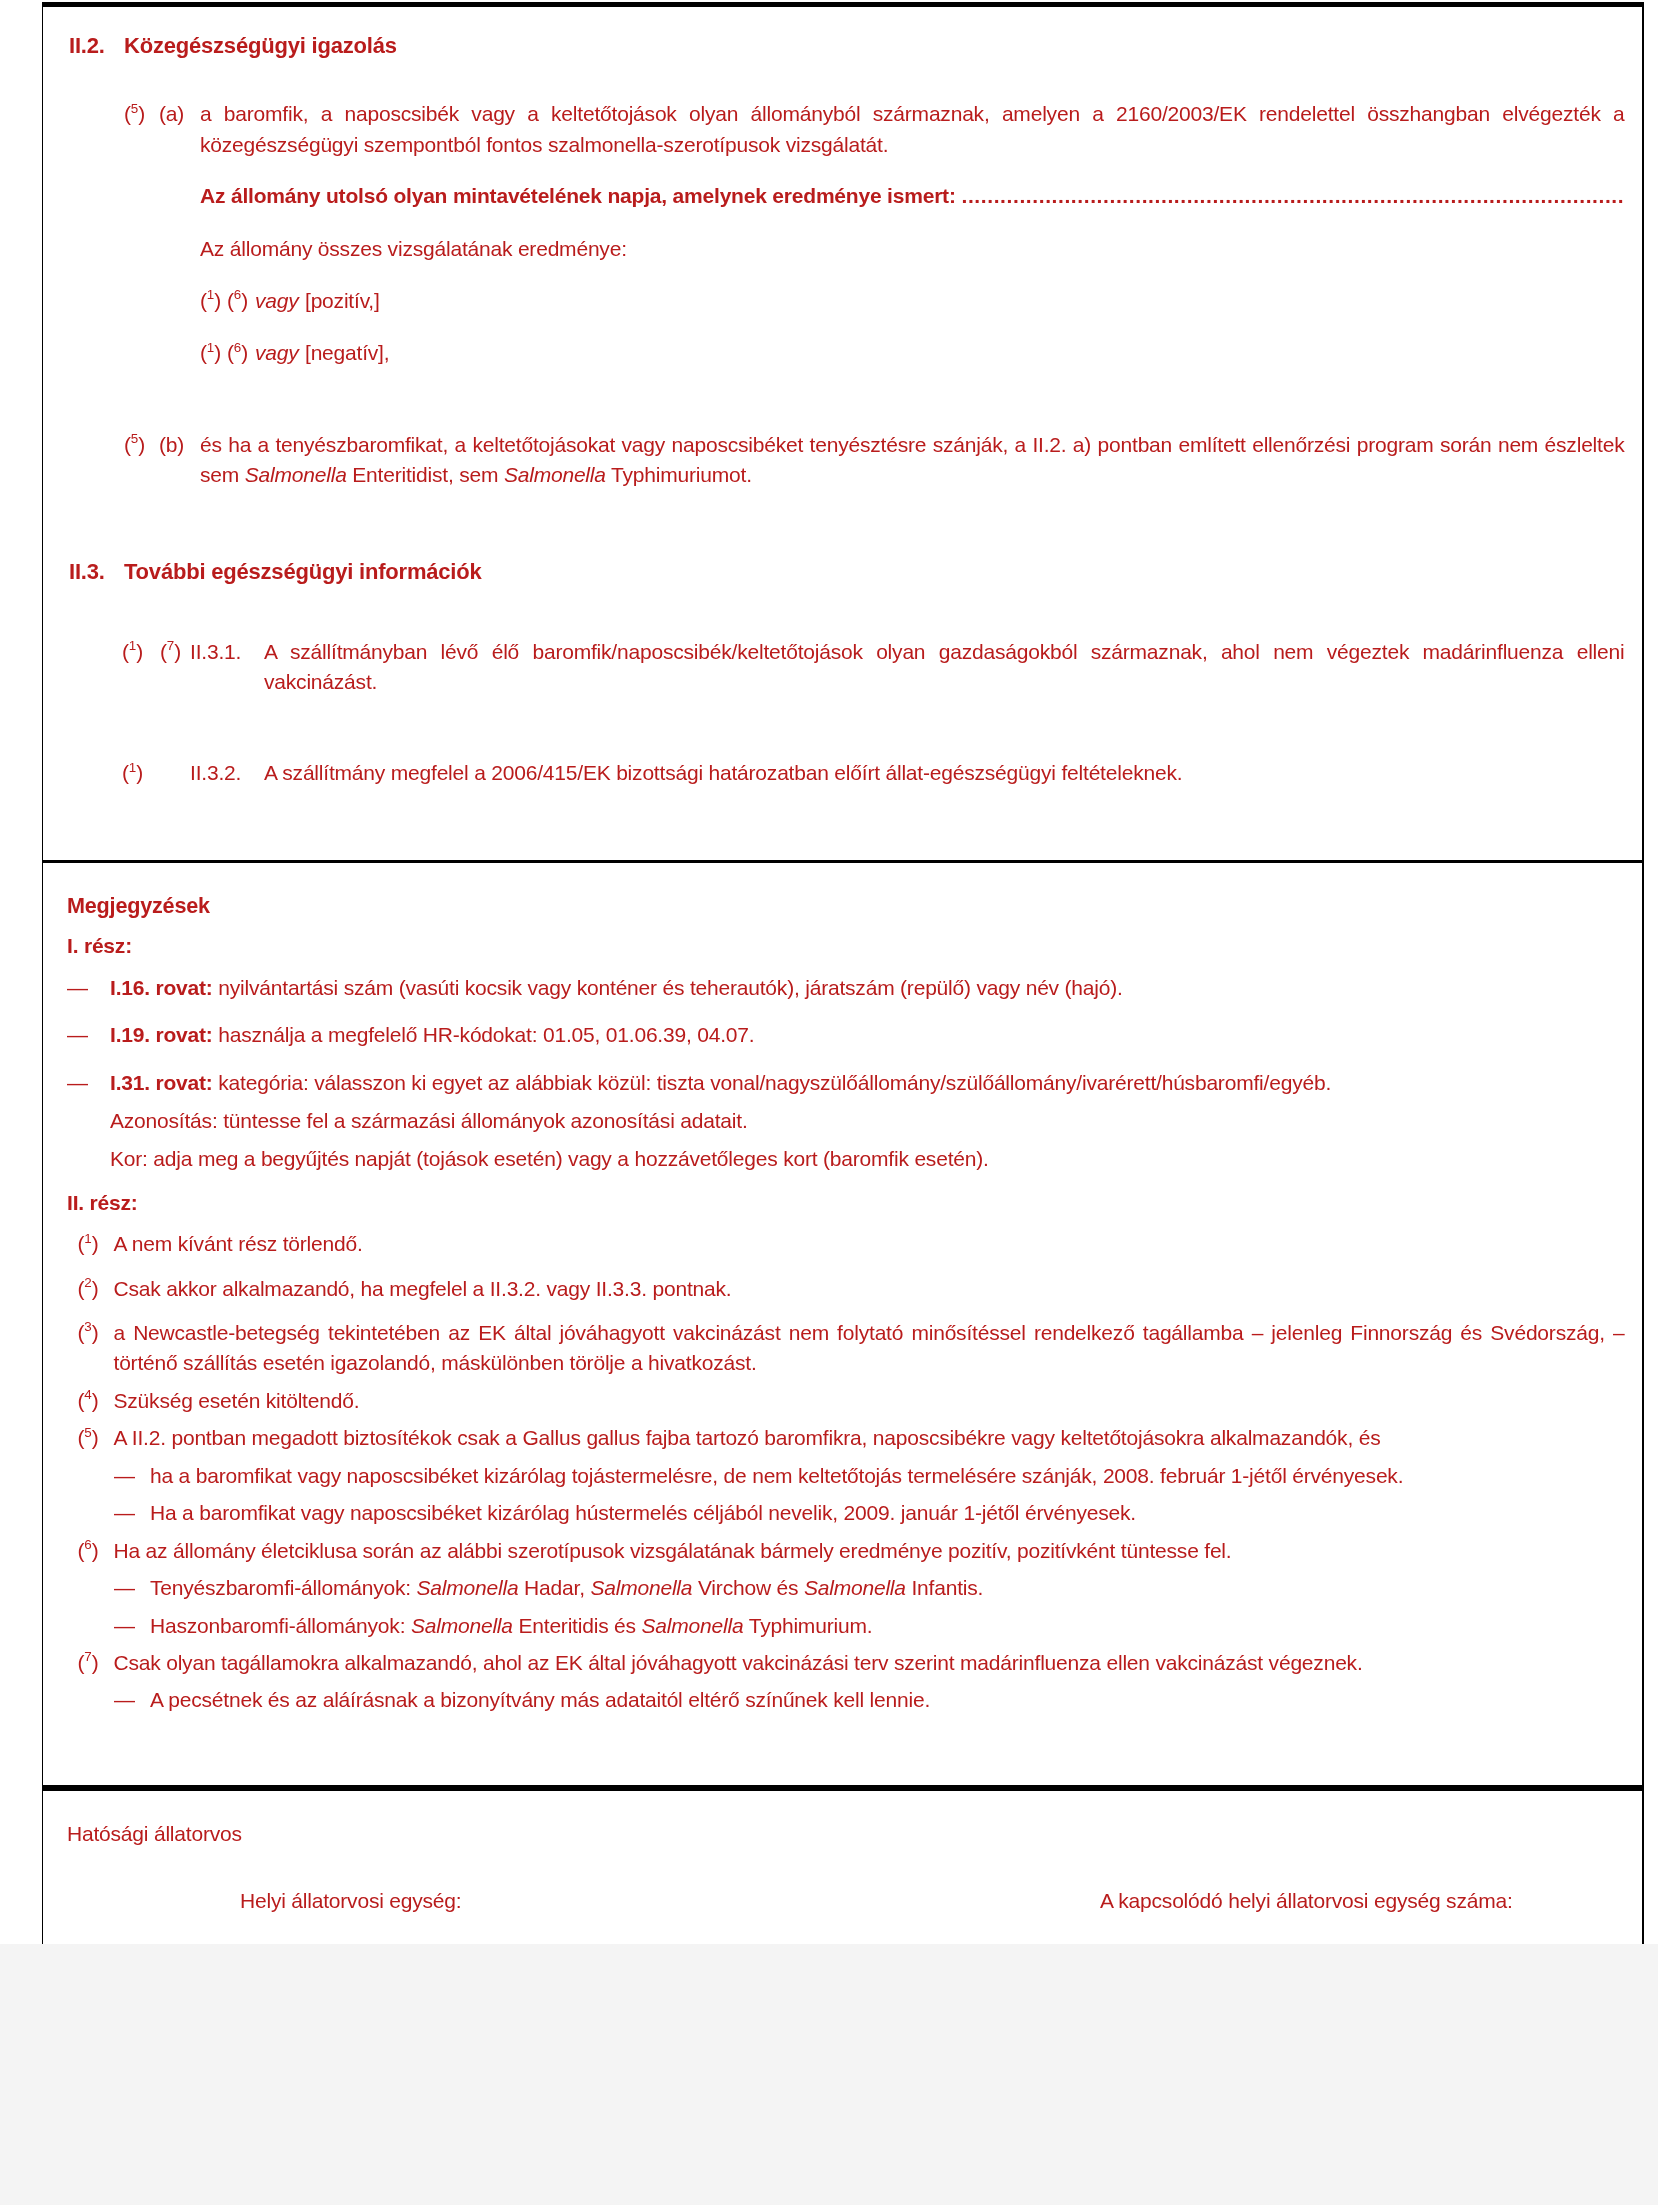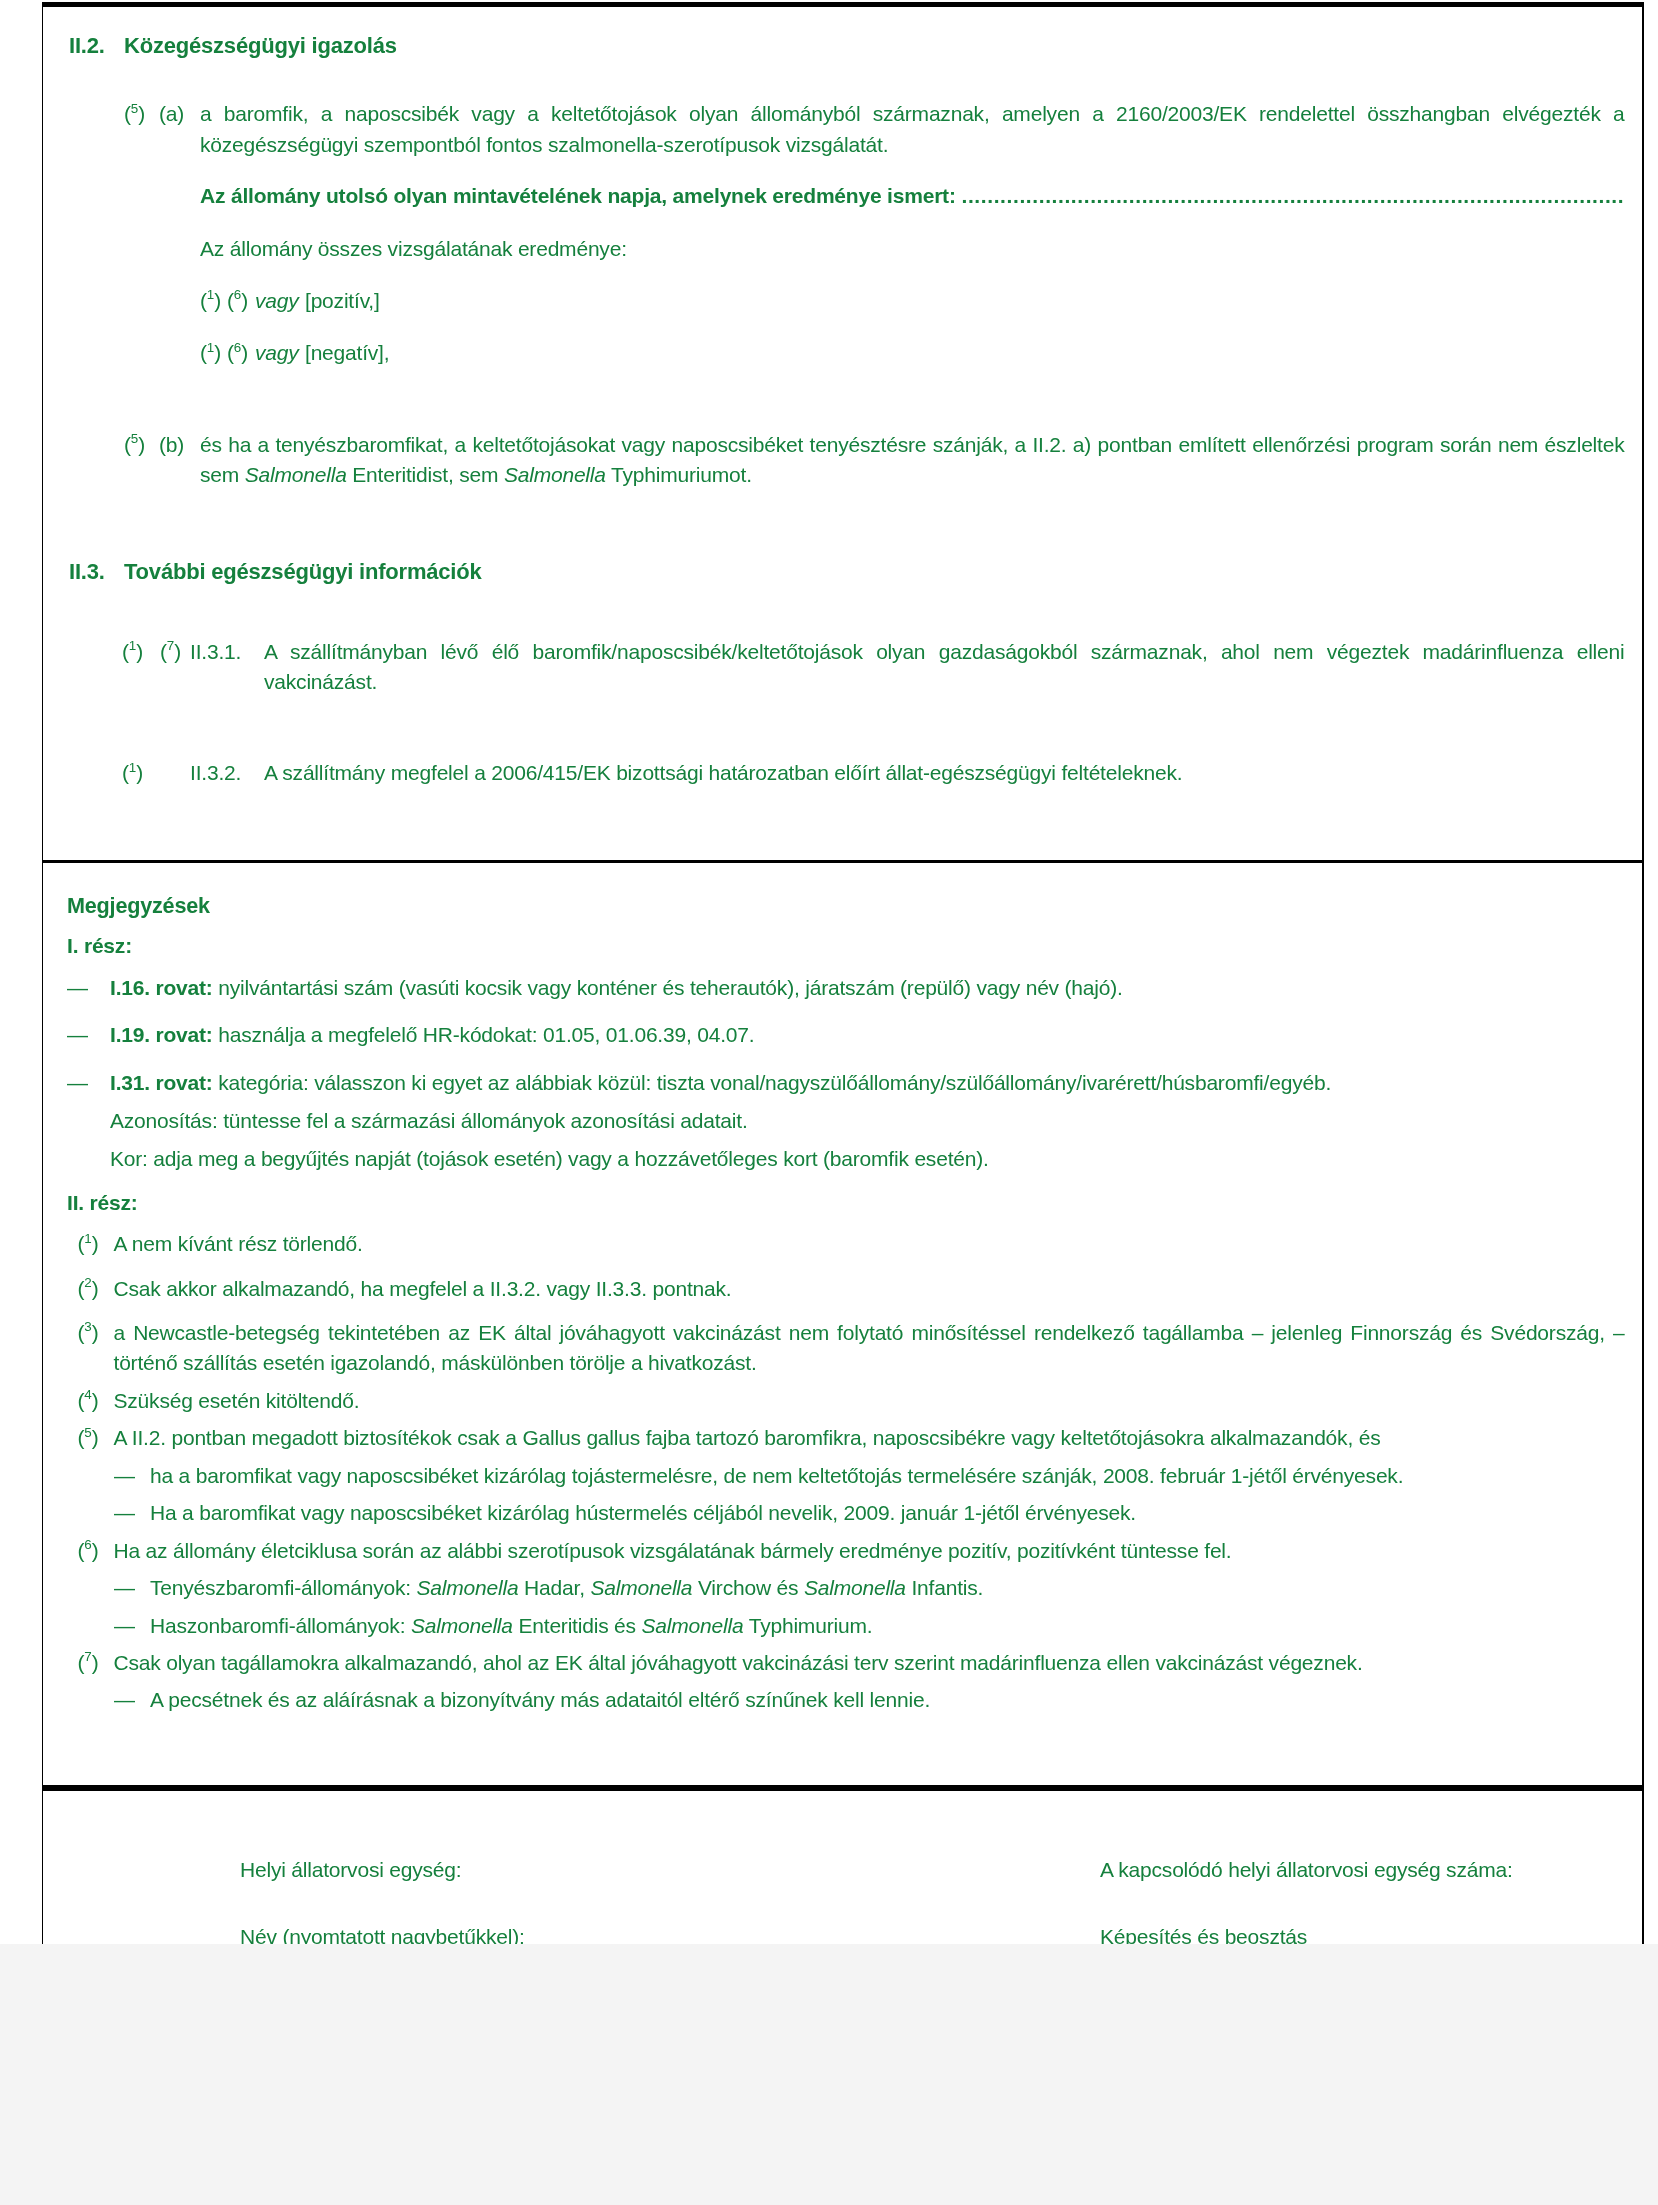--- a/index.html
+++ b/index.html
@@ -1,18 +1,18 @@
 <!DOCTYPE html>
 <html style="font-size:9.3px"><head>
 <meta charset="utf-8">
 <style>
   html,body{margin:0;padding:0;background:#f4f4f4;}
   .page{
     position:relative;width:1659px;height:1944px;background:#ffffff;
-    font-family:"Liberation Sans",sans-serif;color:#15803d;
+    font-family:"Liberation Sans",sans-serif;color:#b91c1c;
     font-size:21px;line-height:1.45;letter-spacing:-0.2px;
   }
   .frame{
     position:absolute;left:42px;top:2.3px;width:1602px;height:2189px;
     box-sizing:border-box;background:#fff;
     border-top:5.8px solid #000;border-bottom:7px solid #000;
     border-left:1.8px solid #000;border-right:2.9px solid #000;
     display:flex;flex-direction:column;
   }
   .sec{box-sizing:border-box;overflow:hidden;}
@@ -218,20 +218,21 @@
       </div>
       <div class="sub-dash">
         <span class="sdash-col">—</span>
         <span class="num-text">A pecsétnek és az aláírásnak a bizonyítvány más adataitól eltérő színűnek kell lennie.</span>
       </div>
 
     </div>
 
     <div class="sec sec3">
 
+      <div class="off-h">Hatósági állatorvos</div>
 
       <div class="row3 mt62">
         <span class="r3-sp"></span>
         <span class="r3-l">Helyi állatorvosi egység:</span>
         <span class="r3-r">A kapcsolódó helyi állatorvosi egység száma:</span>
       </div>
 
       <div class="row3 mt62">
         <span class="r3-sp"></span>
         <span class="r3-l">Név (nyomtatott nagybetűkkel):</span>

